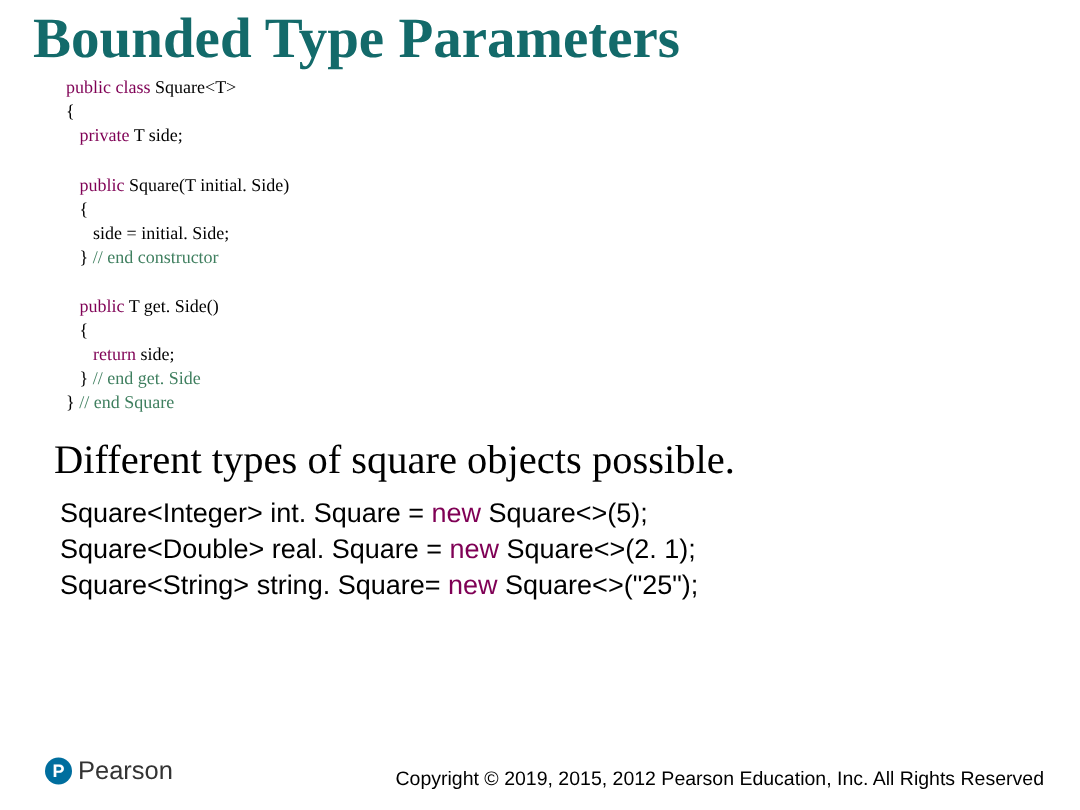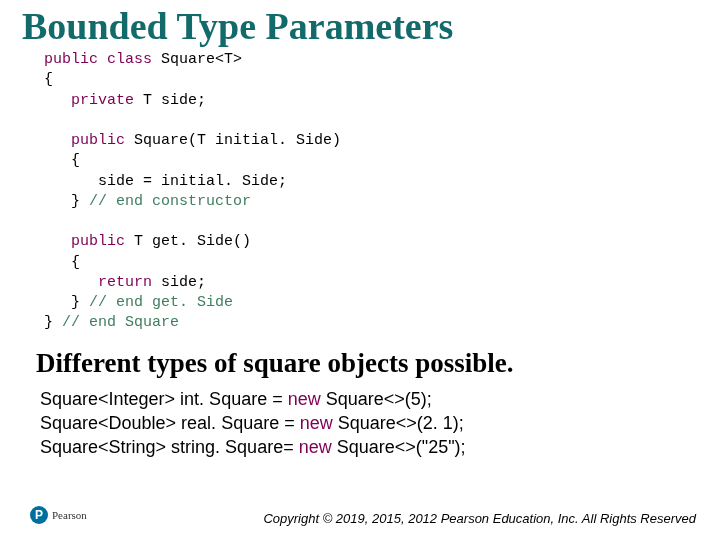--- a/index.html
+++ b/index.html
@@ -25,51 +25,50 @@
     color: #136a6a;
     margin: 0 0 2px -8px;
   }
   .subtitle {
     font-size: 27px;
     font-weight: bold;
     color: #000;
     margin: 0 0 10px 10px;
   }
   .code-block {
-    font-family: Liberation Mono, monospace;
-    font-size: 15px;
+    font-family: Liberation Serif, serif;
+    font-size: 12px;
     line-height: 1.35;
     white-space: pre;
     margin: 0 0 14px 14px;
     color: #000;
   }
   .kw { color: #7f0055; }
   .cm { color: #3f7f5f; }
   .subtitle2 {
     font-size: 27px;
-    font-weight: bold;
+    font-weight: normal;
     color: #000;
     margin: 4px 0 8px 6px;
   }
   .code-block2 {
     font-family: Arial, Helvetica, sans-serif;
     font-size: 18px;
     line-height: 1.35;
     white-space: pre;
     margin: 0 0 0 10px;
     color: #000;
   }
   .footer {
     position: absolute;
     right: 24px;
     bottom: 14px;
     font-family: Arial, Helvetica, sans-serif;
     font-size: 13px;
     color: #000;
-    font-style: italic;
   }
   .logo {
     position: absolute;
     left: 30px;
     bottom: 16px;
     display: flex;
     align-items: center;
     gap: 4px;
   }
   .logo-circle {
@@ -79,22 +78,22 @@
     background: #006e9e;
     color: #fff;
     font-family: Arial, sans-serif;
     font-weight: bold;
     font-size: 12px;
     display: flex;
     align-items: center;
     justify-content: center;
   }
   .logo-text {
-    font-family: Liberation Serif, serif;
-    font-size: 11px;
+    font-family: Liberation Sans, sans-serif;
+    font-size: 17px;
     color: #333;
   }
 </style>
 </head>
 <body>
 
 <div class="slide">
 
   <h1 class="title">Bounded Type Parameters</h1>
 

